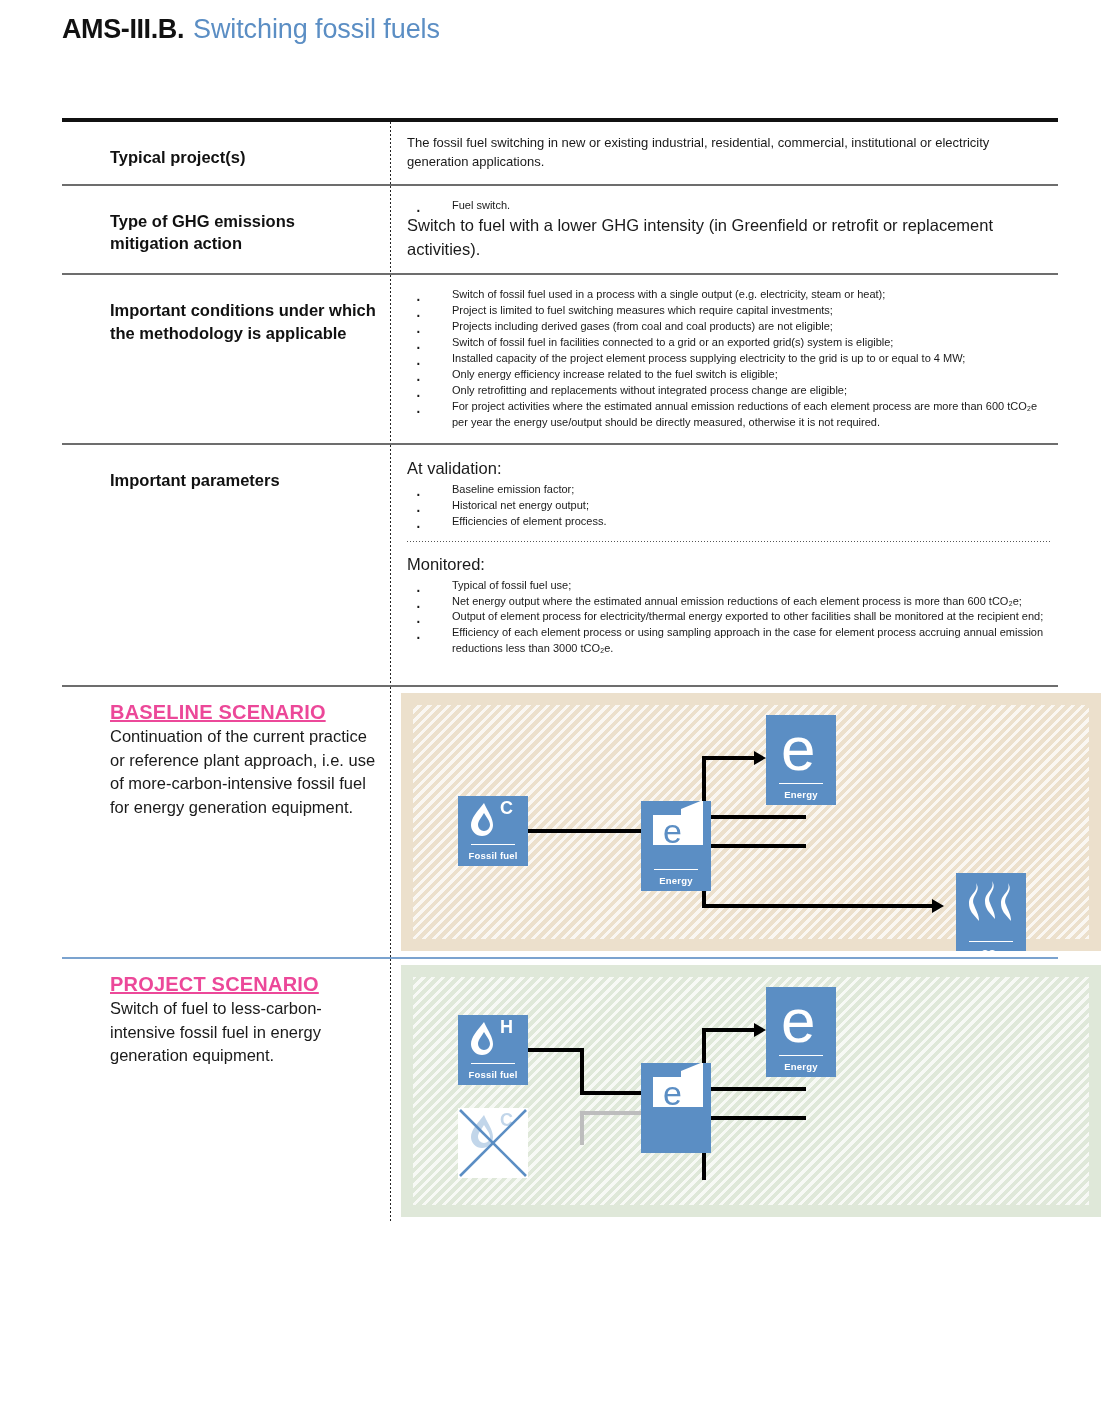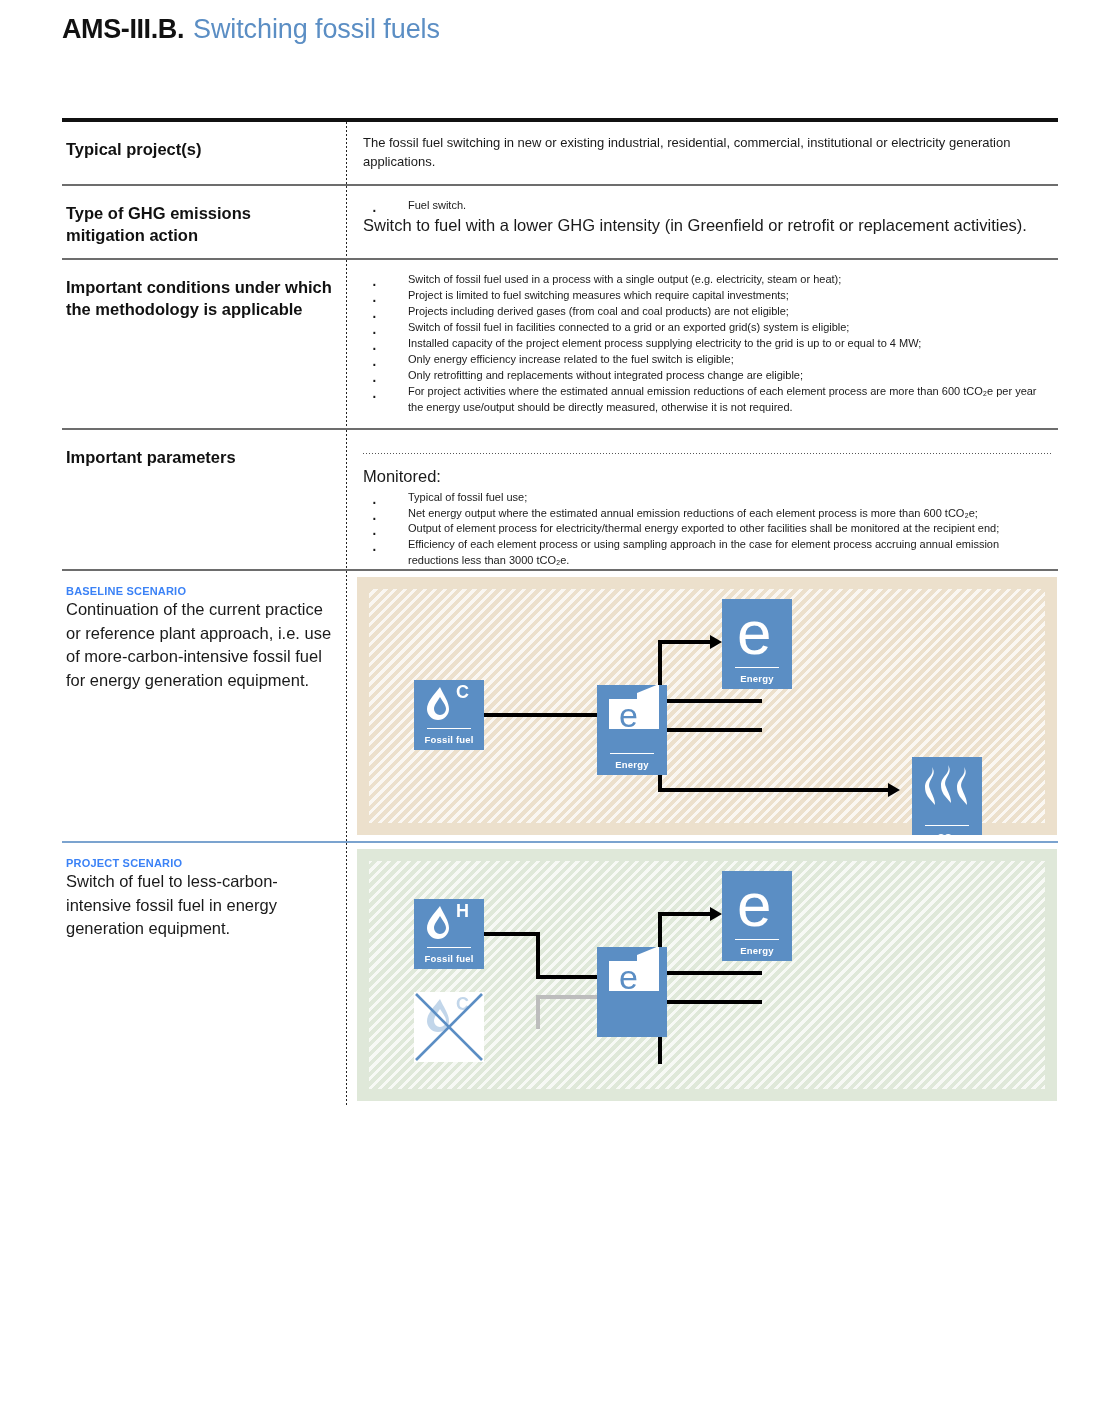--- a/index.html
+++ b/index.html
@@ -22,42 +22,42 @@
   }
   .header .subject {
     font-size:27px; font-weight:normal; color:#5b8ec4; letter-spacing:-0.1px;
     display:inline-block; vertical-align:baseline; margin-left:9px;
   }
 
   
   .table { position:absolute; left:62px; top:118px; width:996px; }
   .rule-top { height:4px; background:#111; width:996px; }
   .row { display:flex; width:996px; position:relative; }
-  .col-left { width:284px; flex:0 0 284px; padding:16px 14px 12px 4px; }
+  .col-left { width:284px; flex:0 0 284px; padding:24px 14px 12px 4px;margin-left:44px; }
   .col-div { width:1px; flex:0 0 1px;
     background-image:linear-gradient(to bottom,#222 50%, rgba(255,255,255,0) 0%);
     background-size:1px 4px; background-repeat:repeat-y; }
   .col-right { flex:1 1 auto; padding:12px 6px 12px 16px; }
   .rule-row { height:2px; background:#6d6d6d; width:996px; }
   .rule-blue { height:2px; background:#7ba3cf; width:996px; }
 
   .lbl { font-size:16.5px; font-weight:bold; line-height:1.35; color:#111; }
   .txt { font-size:13px; line-height:1.45; color:#1a1a1a; }
 
   ul.bullets { list-style:none; margin:0; padding:0; }
   ul.bullets li { position:relative; padding-left:45px; font-size:11px; line-height:1.45; margin:0; }
   ul.bullets li:before {
     content:"\00B7"; position:absolute; left:8px; top:-3px;
     font-size:20px; color:#1a1a1a; line-height:1.45;
   }
   .lead { font-size:16.5px; line-height:1.45; margin:0 0 1px 0; }
   .after { font-size:16.5px; line-height:1.45; margin:0; }
 
   
-  .scn-title { font-size:11px; font-weight:bold; letter-spacing:0.2px; color:#3b82f6; margin-bottom:1px; }
+  .scn-title { font-size:20px; font-weight:bold; letter-spacing:0.2px; color:#ec4899; margin-bottom:1px;text-decoration:underline; }
   .scn-desc { font-size:16.5px; line-height:1.43; color:#1a1a1a; }
   .diagram-cell { padding:6px 0 6px 10px; }
   .diag-wrap { position:relative; overflow:hidden; }
   .diag-baseline { width:700px; height:258px; background:#ece0cc; }
   .diag-project  { width:700px; height:252px; background:#dfe8d9; }
   .hatch {
     position:absolute; left:12px; top:12px; right:12px; bottom:12px;
     background-image:repeating-linear-gradient(-45deg,
        rgba(255,255,255,0.75) 0 3px, rgba(255,255,255,0) 3px 7px);
   }
@@ -143,24 +143,32 @@
       </div>
     </div>
     <div class="rule-row"></div>
 
     <div class="row">
       <div class="col-left">
         <div class="lbl">Important parameters</div>
       </div>
       <div class="col-div"></div>
       <div class="col-right" style="padding-top:12px;padding-bottom:0;">
+        <div>
+          <div class="lead">At validation:</div>
+          <ul class="bullets">
+            <li>Baseline emission factor;</li>
+            <li>Historical net energy output;</li>
+            <li>Efficiencies of element process.</li>
+          </ul>
+        </div>
         <div style="height:11px"></div>
         <div style="height:1px;width:100%;background-image:linear-gradient(to right,#555 50%,rgba(255,255,255,0) 0%);background-size:3px 1px;background-repeat:repeat-x;"></div>
         <div style="height:11px"></div>
-        <div style="padding-bottom:0;">
+        <div style="padding-bottom:28px;">
           <div class="lead">Monitored:</div>
           <ul class="bullets">
             <li>Typical of fossil fuel use;</li>
             <li>Net energy output where the estimated annual emission reductions of each element process is more than 600 tCO₂e;</li>
             <li>Output of element process for electricity/thermal energy exported to other facilities shall be monitored at the recipient end;</li>
             <li>Efficiency of each element process or using sampling approach in the case for element process accruing annual emission reductions less than 3000 tCO₂e.</li>
           </ul>
         </div>
       </div>
     </div>

